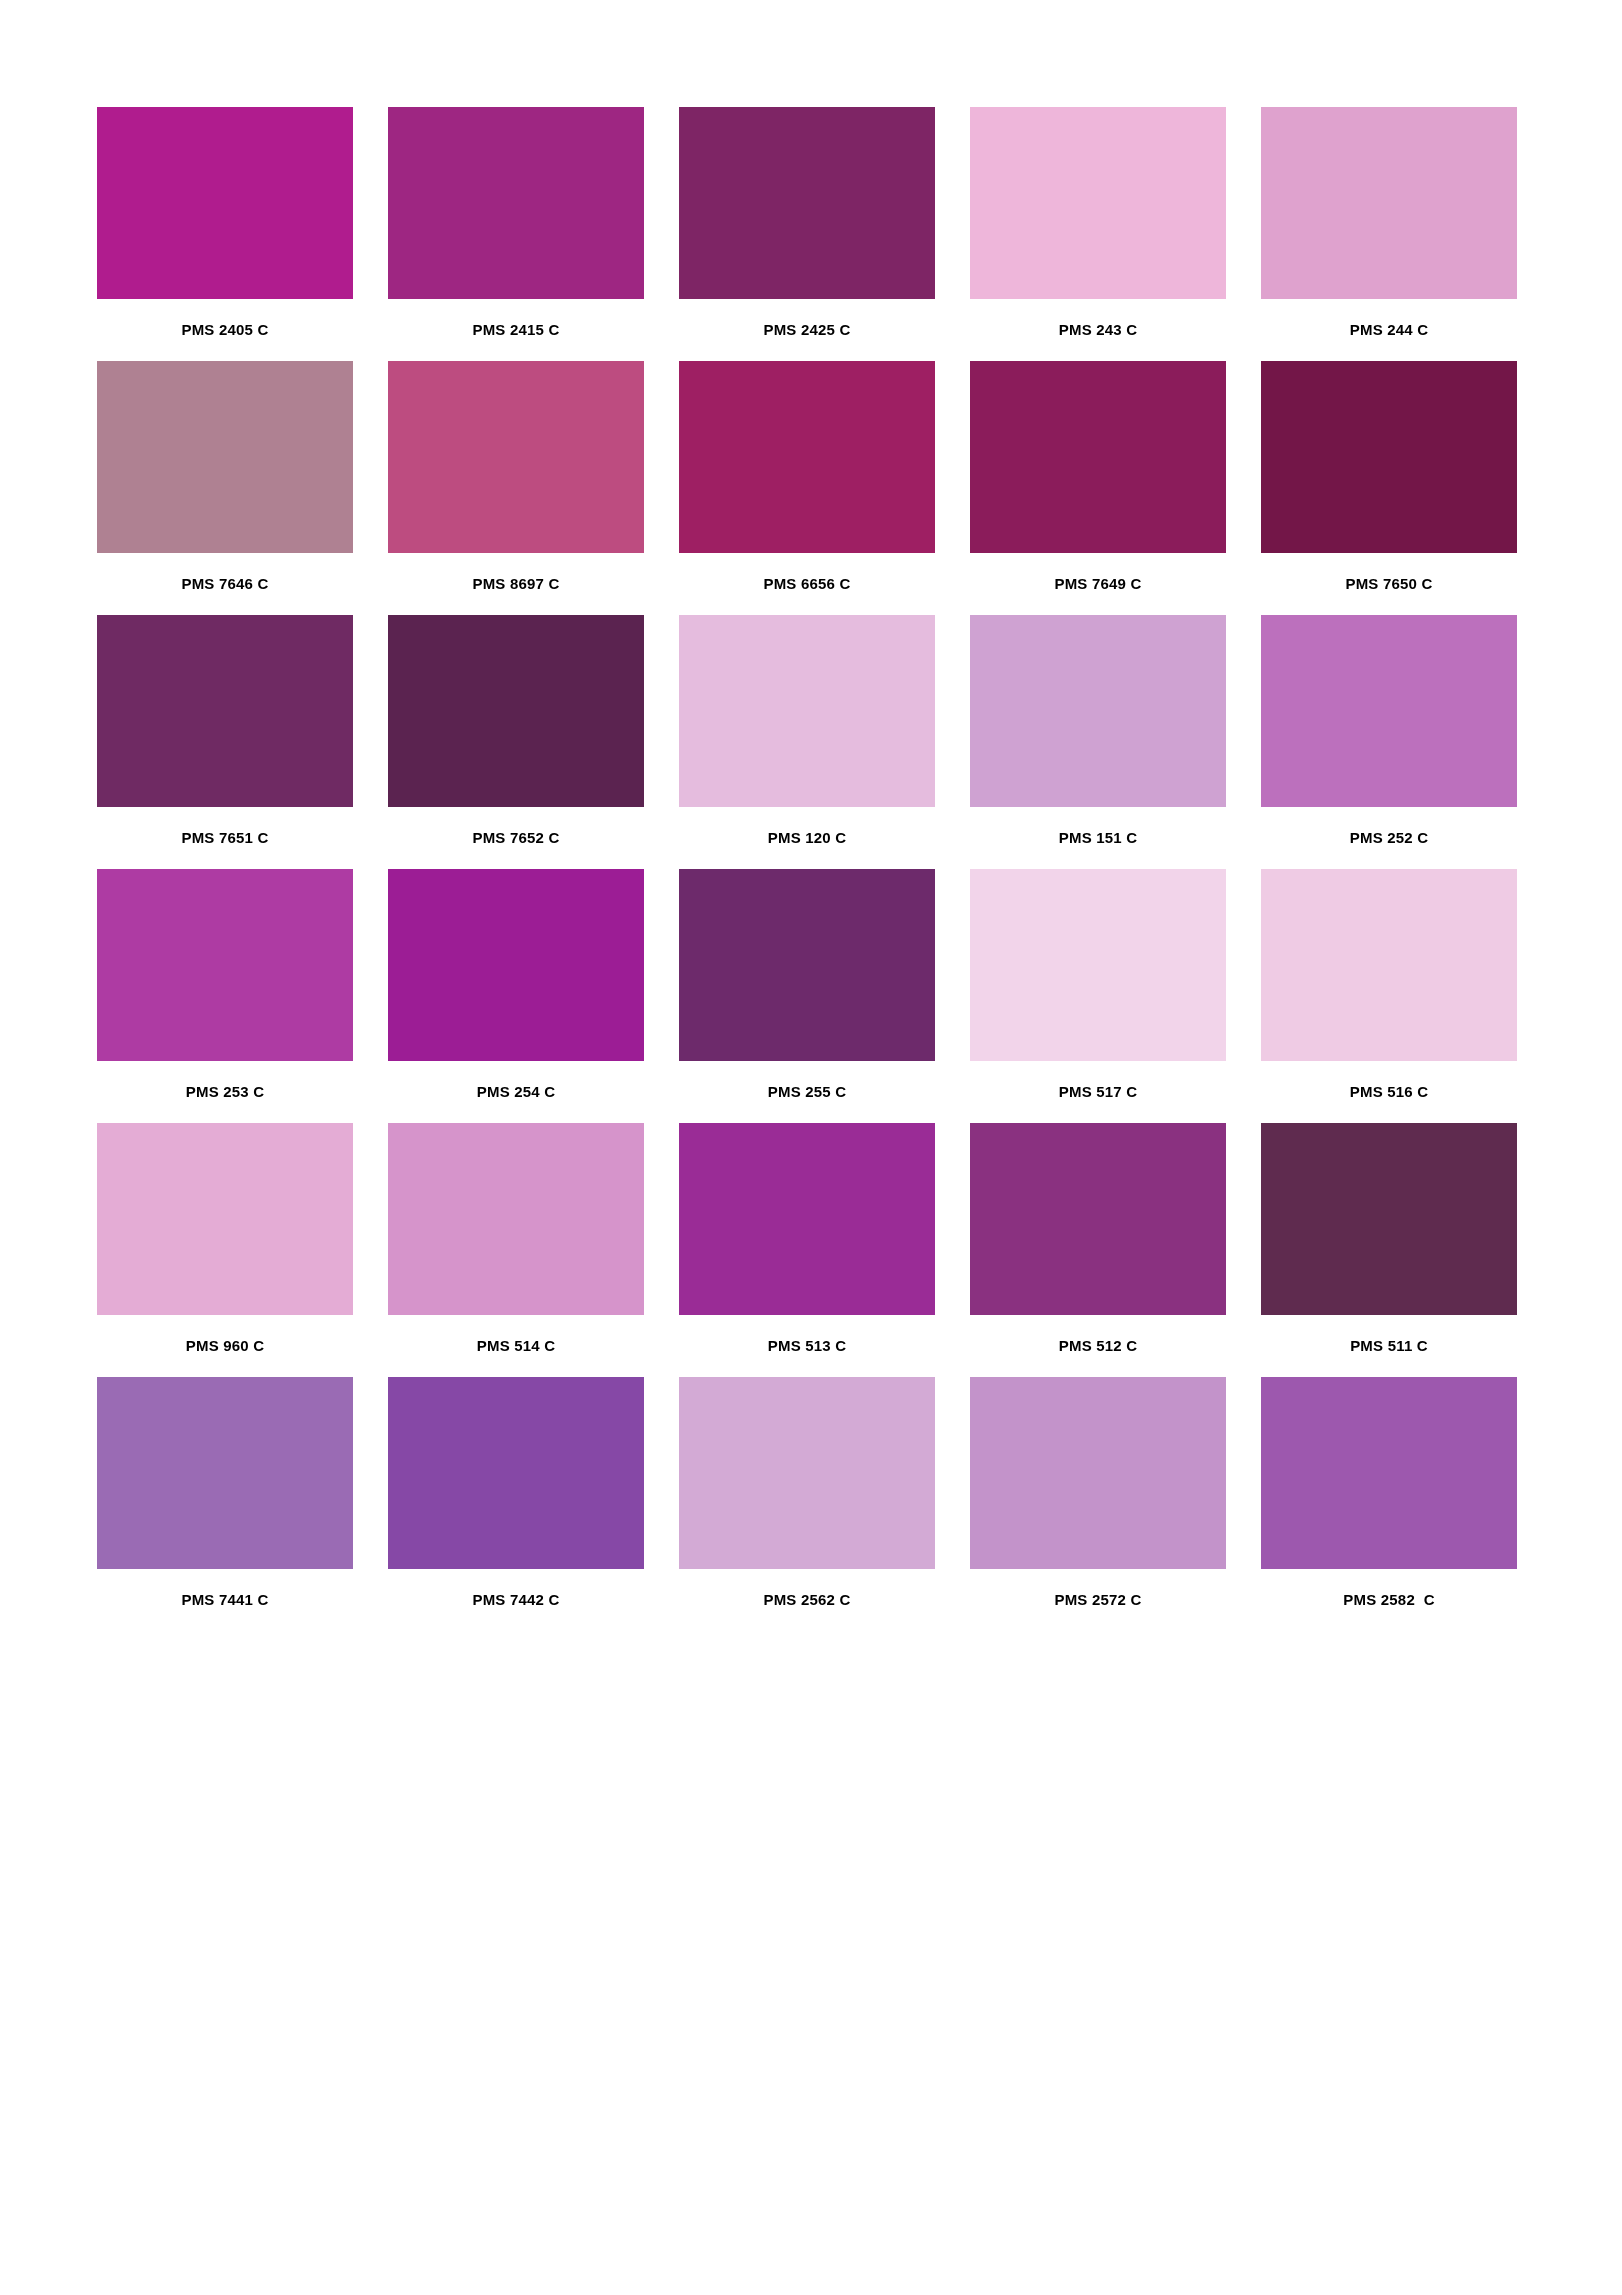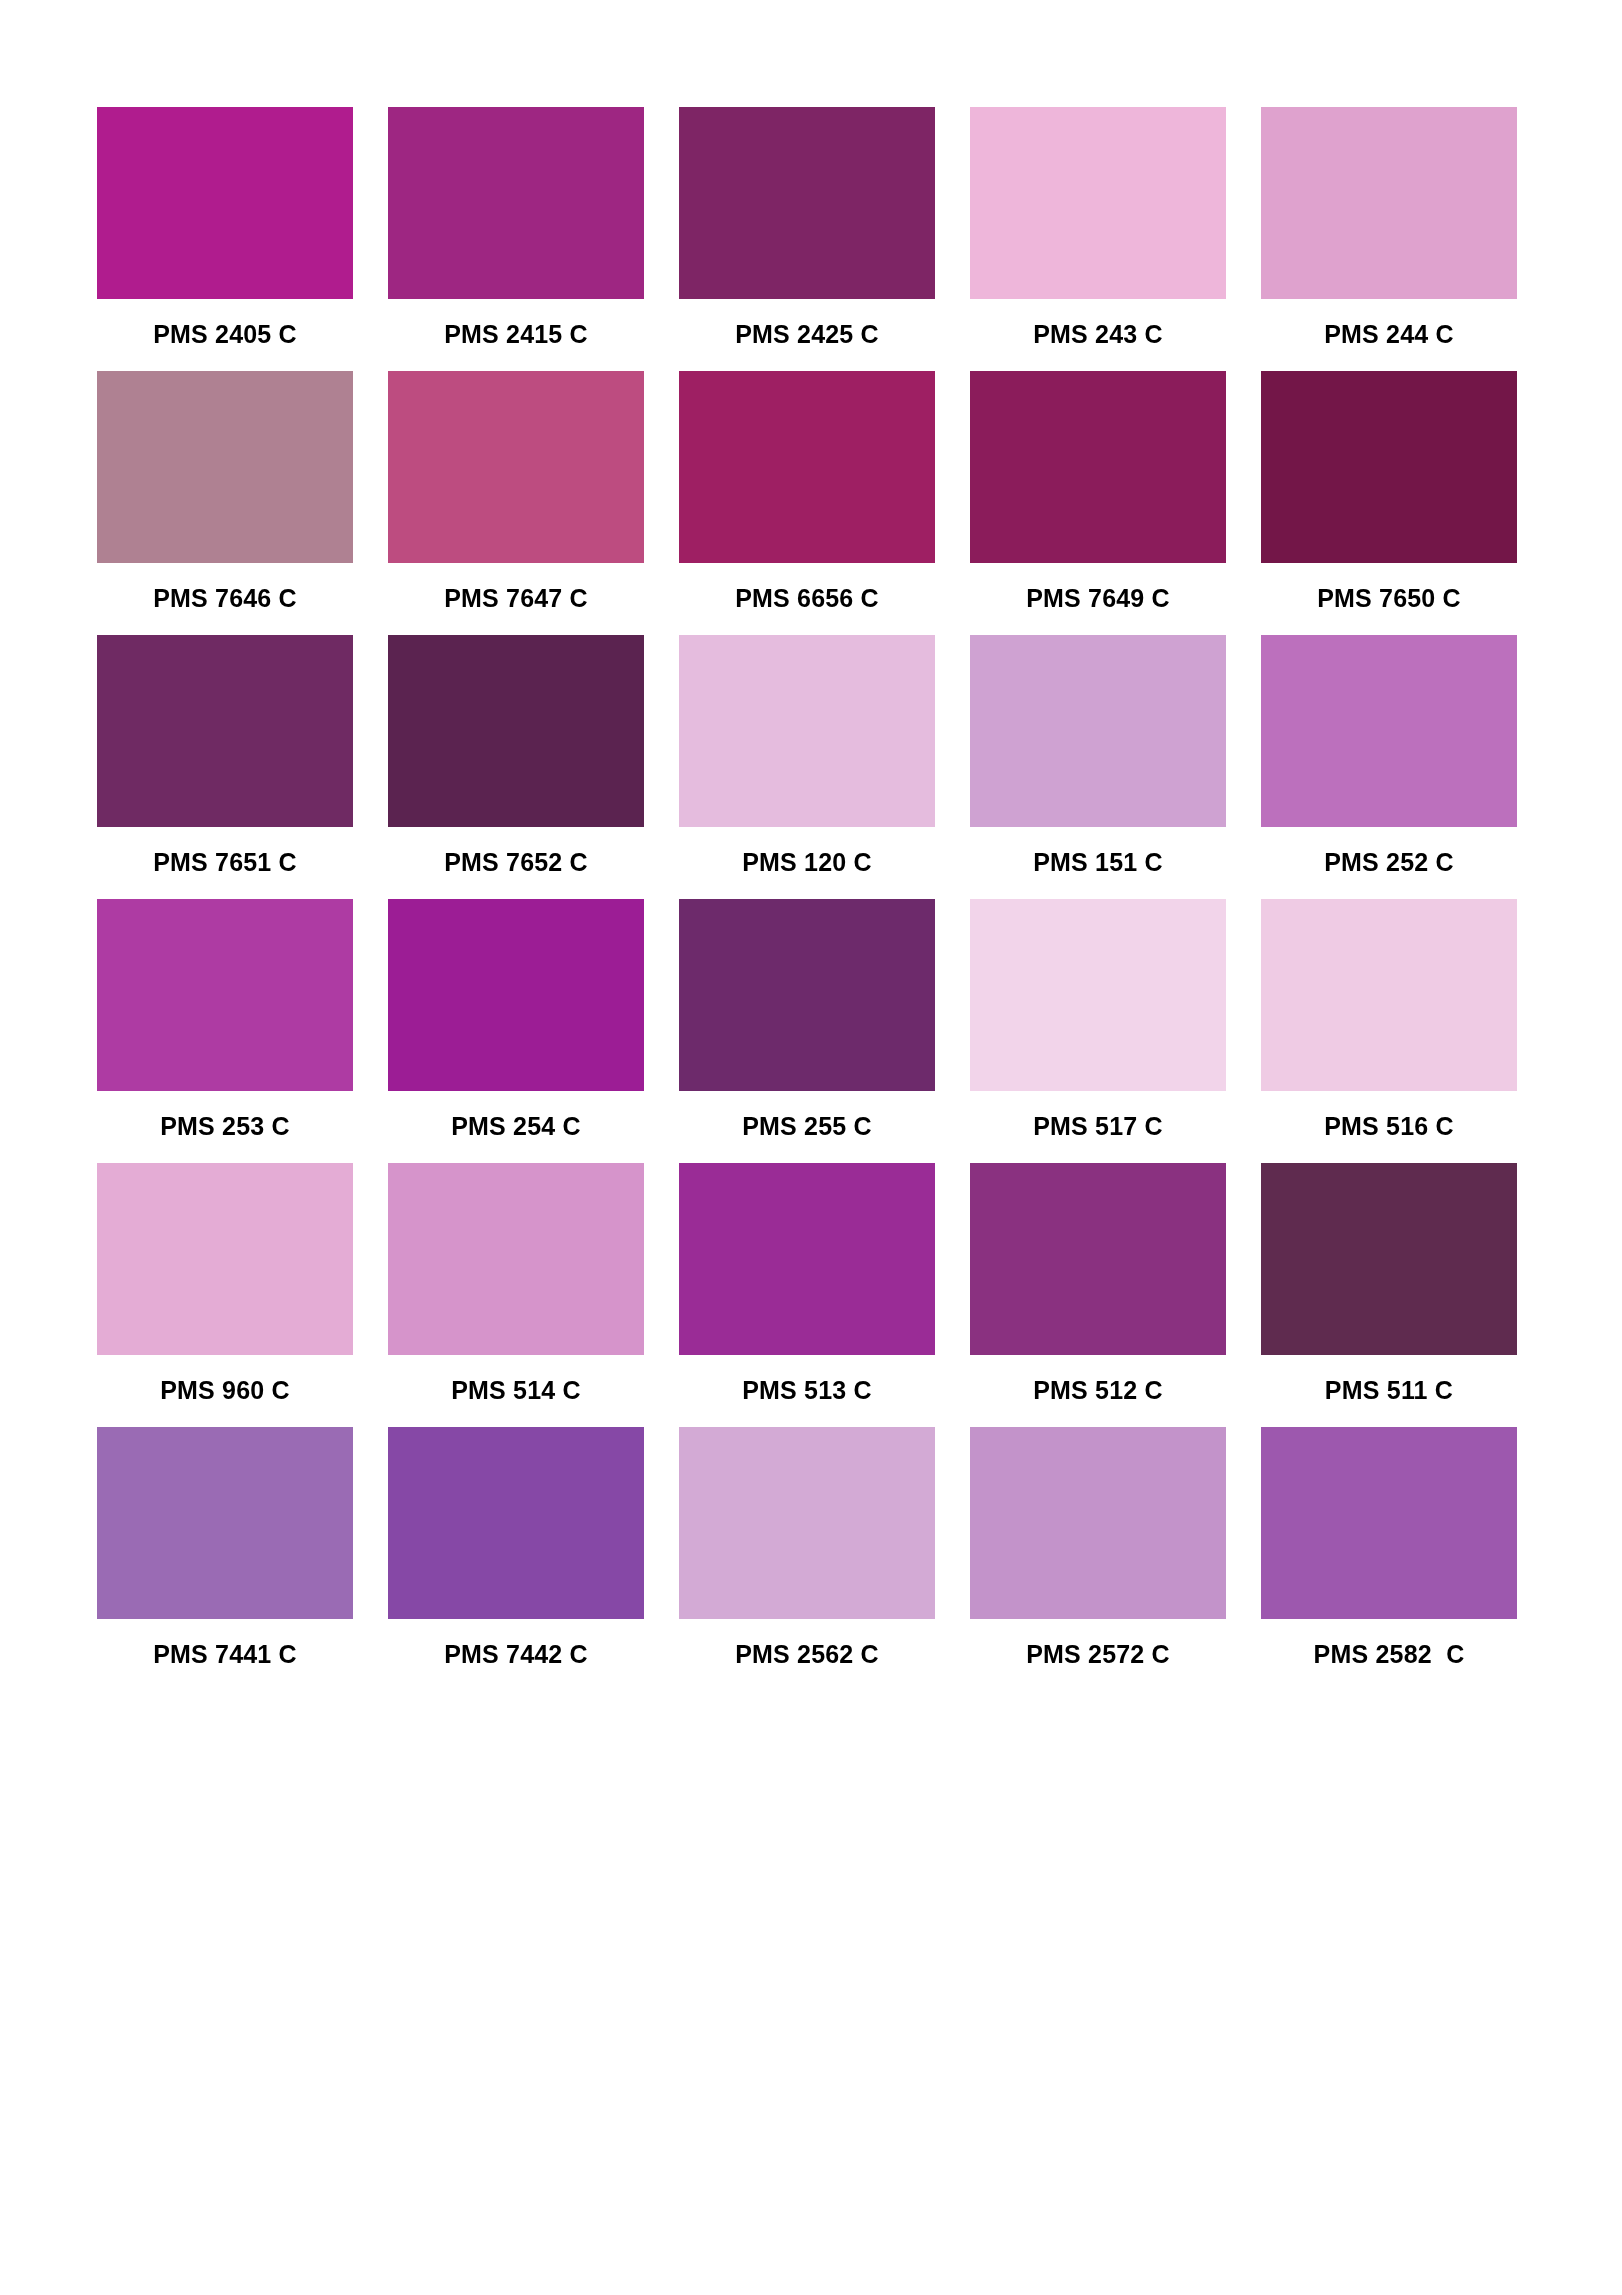--- a/index.html
+++ b/index.html
@@ -42,21 +42,21 @@
   .swatch-cell:last-child {
     margin-right: 0;
   }
   .swatch-chip {
     width: 256px;
     height: 192px;
     display: block;
   }
   .swatch-label {
     margin-top: 23px;
-    font-size: 25px;
+    font-size: 15px;
     font-weight: 700;
     color: #000000;
     letter-spacing: 0.2px;
     white-space: pre;
     text-align: center;
     line-height: 1;
   }
 </style>
 </head>
 <body style="background-color: rgb(255, 255, 255);">
@@ -84,21 +84,21 @@
         <div class="swatch-label">PMS 244 C</div>
       </div>
     </div>
     <div class="swatch-row">
       <div class="swatch-cell">
         <div class="swatch-chip" style="background-color: rgb(175, 129, 146);"></div>
         <div class="swatch-label">PMS 7646 C</div>
       </div>
       <div class="swatch-cell">
         <div class="swatch-chip" style="background-color: rgb(189, 76, 128);"></div>
-        <div class="swatch-label">PMS 7647 C</div>
+        <div class="swatch-label">PMS 8697 C</div>
       </div>
       <div class="swatch-cell">
         <div class="swatch-chip" style="background-color: rgb(158, 31, 99);"></div>
         <div class="swatch-label">PMS 6656 C</div>
       </div>
       <div class="swatch-cell">
         <div class="swatch-chip" style="background-color: rgb(139, 28, 91);"></div>
         <div class="swatch-label">PMS 7649 C</div>
       </div>
       <div class="swatch-cell">

